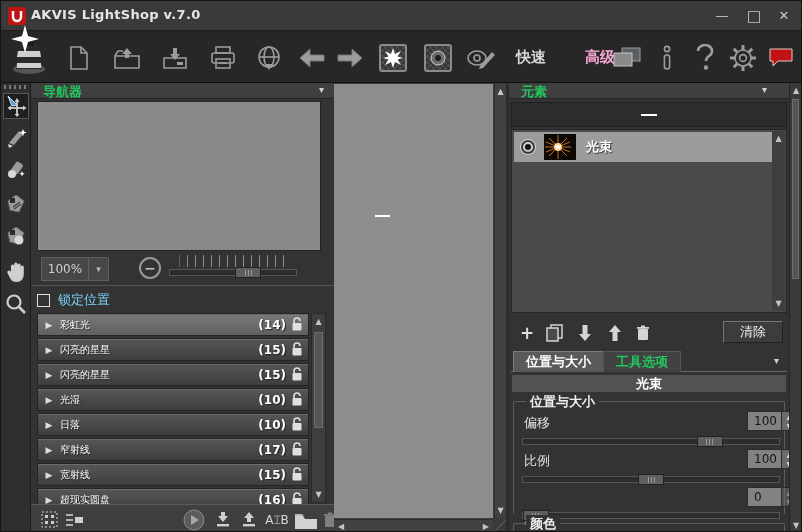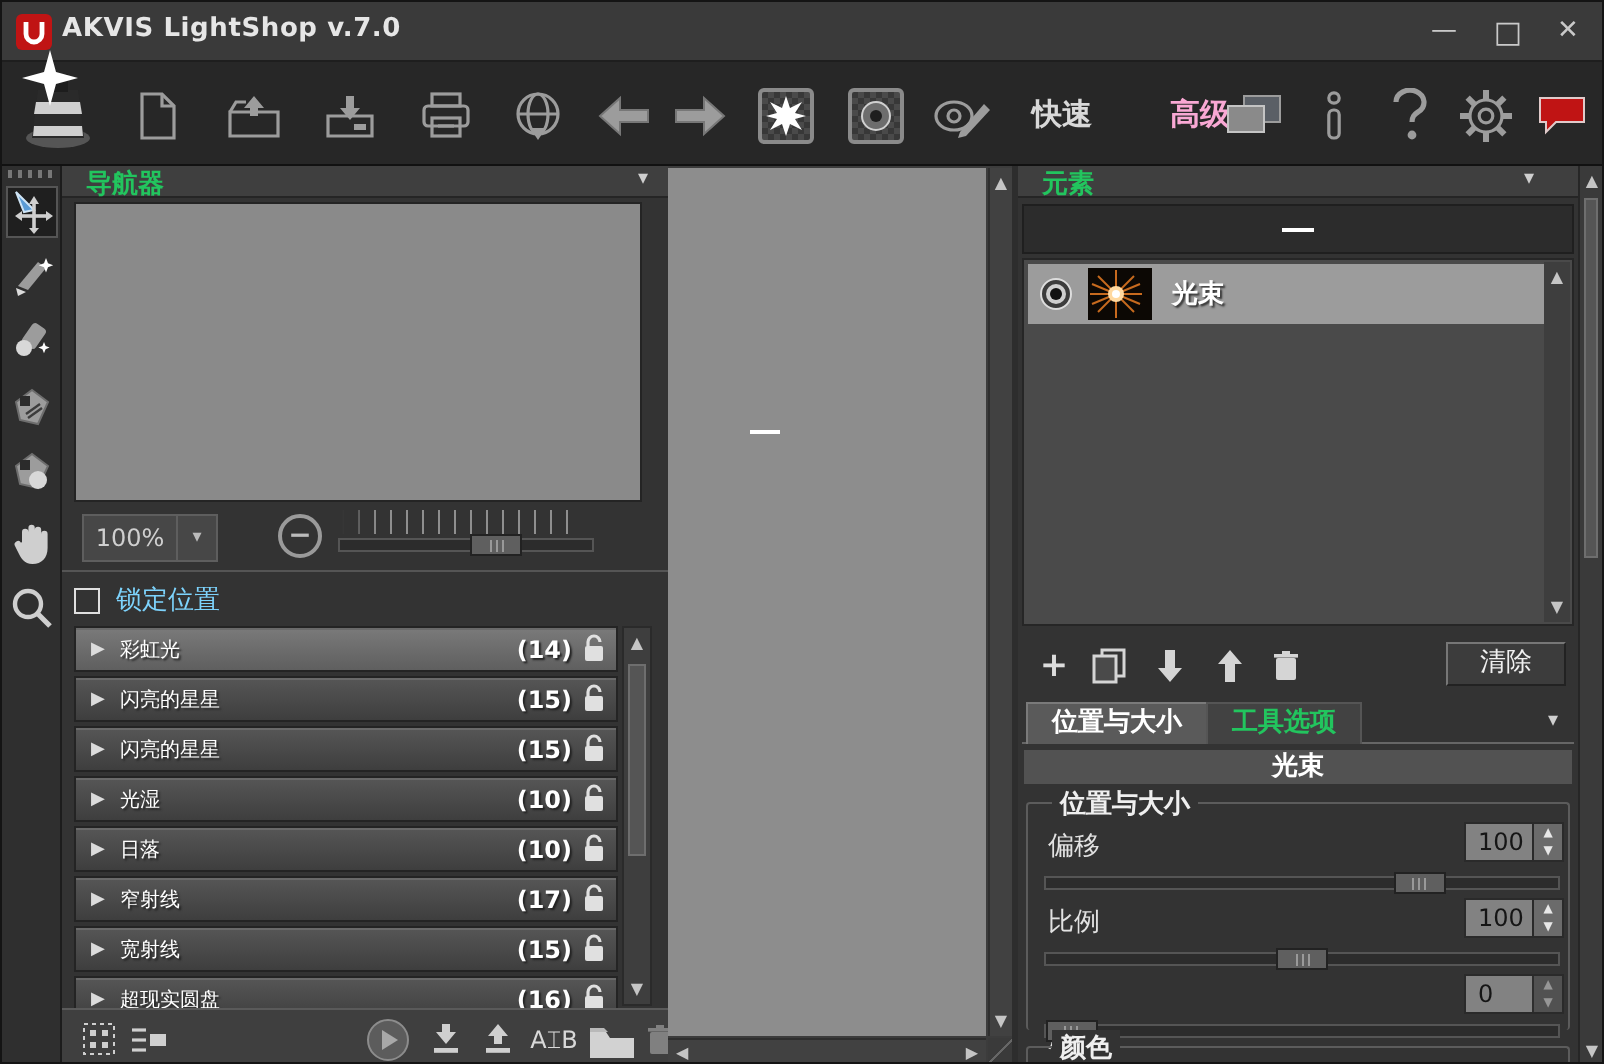--- a/index.html
+++ b/index.html
@@ -84,21 +84,21 @@
      border-bottom-color:#222;border-right-color:#222;text-align:center;font-size:13px;color:#f0f0f0;line-height:20px;}
   .tabsrow{position:absolute;left:2px;top:268px;width:276px;height:21px;border-bottom:1px solid #666;}
   .tab{position:absolute;top:0;height:21px;padding:0 12px;font-size:13px;font-weight:bold;line-height:20px;}
   .tab.active{background:#5a5a5a;border:1px solid #7a7a7a;border-bottom:none;color:#fff;}
   .tab.inactive{background:#424242;border:1px solid #555;border-bottom:none;color:#22c55e;}
   .namebar{position:absolute;left:2px;top:291px;width:276px;height:19px;background:#525252;border:1px solid #333;
      text-align:center;font-size:13px;font-weight:bold;color:#fff;line-height:18px;}
   .group{position:absolute;left:4px;width:272px;border:1px solid #5c5c5c;border-bottom:none;border-radius:2px;}
   .grouptitle{position:absolute;left:12px;top:-9px;background:#333;padding:0 4px;font-size:13px;font-weight:bold;color:#efefef;}
   .proplabel{position:absolute;left:10px;font-size:13px;color:#e2e2e2;}
-  .spin{position:absolute;left:218px;width:50px;height:20px;display:flex;border:1px solid #2a2a2a;align-items:flex-end;}
+  .spin{position:absolute;left:233px;width:50px;height:20px;display:flex;border:1px solid #2a2a2a;align-items:flex-end;}
   .spinval{flex:1;background:#828282;color:#151515;font-size:12px;line-height:18px;padding-left:6px;}
   .spincol{width:15px;background:#6b6b6b;border-left:1px solid #2a2a2a;display:flex;flex-direction:column;}
   .spincol span{flex:1;text-align:center;font-size:6px;color:#e8e8e8;line-height:9px;}
   .ptrack{position:absolute;left:8px;width:258px;height:7px;background:#2c2c2c;border:1px solid #555;}
   .rscroll{position:absolute;left:788px;top:82px;width:13px;height:450px;background:#3a3a3a;border-left:1px solid #262626;}
   svg .st{stroke:#9c9c9c;fill:none;stroke-width:1.6;}
   svg .fl{fill:#9c9c9c;}
 </style>
 </head>
 <body>

